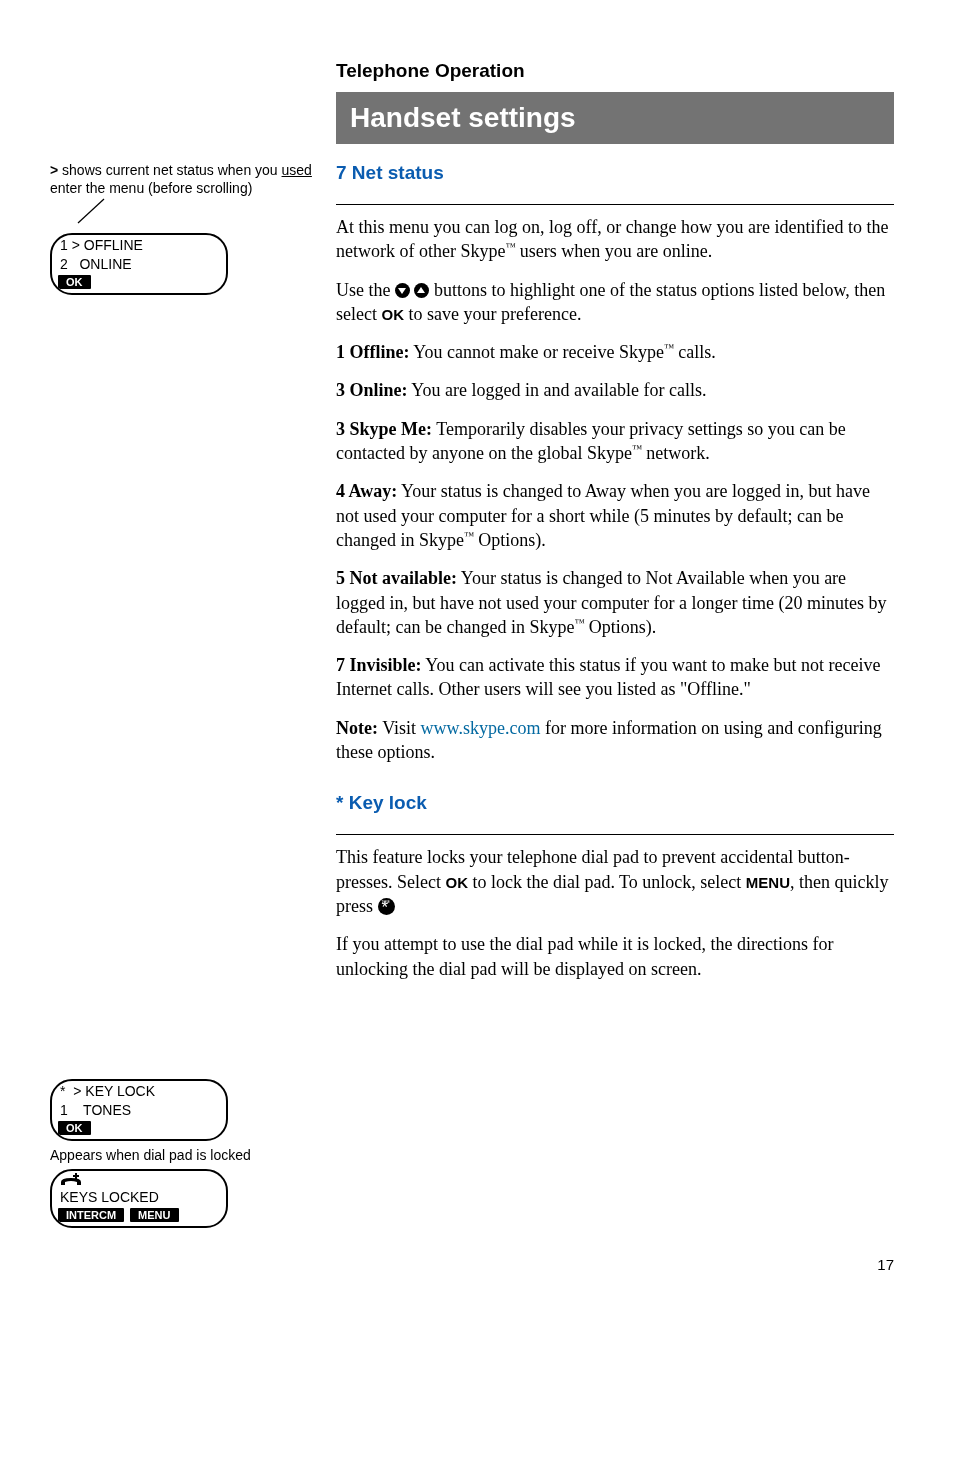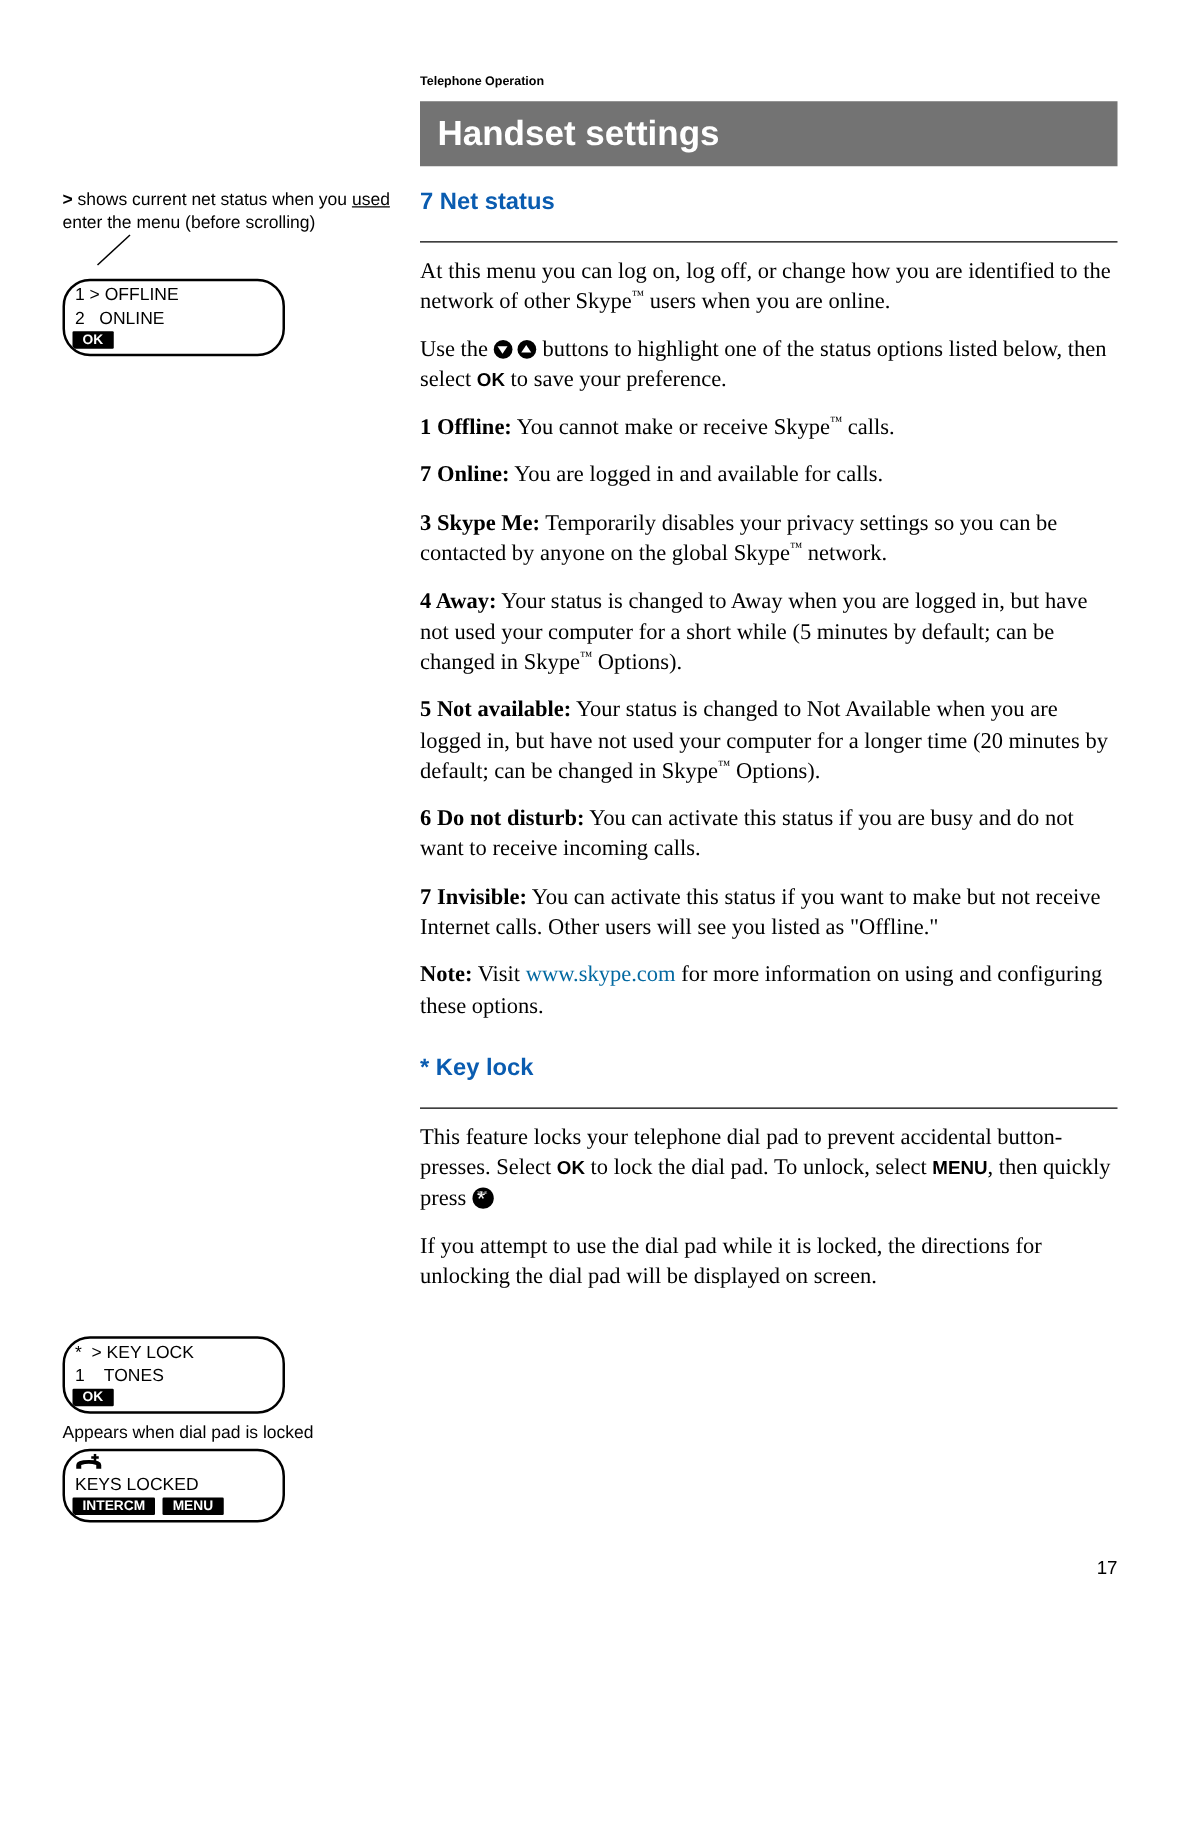--- a/index.html
+++ b/index.html
@@ -10,21 +10,21 @@
     font-family: Georgia, 'Times New Roman', serif;
     color: #000;
     position: relative;
   }
   .page {
     padding: 60px 60px 30px 50px;
   }
   .top-heading {
     font-family: Arial, Helvetica, sans-serif;
     font-weight: bold;
-    font-size: 10px;
+    font-size: 19px;
     margin-left: 286px;
     margin-bottom: 10px;
   }
   .banner {
     background: #737373;
     color: #fff;
     font-family: Arial, Helvetica, sans-serif;
     font-weight: bold;
     font-size: 28px;
     padding: 10px 14px;
@@ -230,38 +230,35 @@
         <span class="nav-icon down"></span>
         <span class="nav-icon up"></span>
         <span> buttons to highlight one of the status options listed below, then select </span><span class="sans-bold">OK</span><span> to save your preference.</span>
       </p>
 
       <p class="body-p">
         <span class="bold">1 Offline:</span><span> You cannot make or receive Skype</span><span class="tm">™</span><span> calls.</span>
       </p>
 
       <p class="body-p">
-        <span class="bold">7 Online:</span><span> You are logged in and available for calls.</span>
+        <span class="bold">3 Online:</span><span> You are logged in and available for calls.</span>
       </p>
 
       <p class="body-p">
         <span class="bold">3 Skype Me:</span><span> Temporarily disables your privacy settings so you can be contacted by anyone on the global Skype</span><span class="tm">™</span><span> network.</span>
       </p>
 
       <p class="body-p">
         <span class="bold">4 Away:</span><span> Your status is changed to Away when you are logged in, but have not used your computer for a short while (5 minutes by default; can be changed in Skype</span><span class="tm">™</span><span> Options).</span>
       </p>
 
       <p class="body-p">
         <span class="bold">5 Not available:</span><span> Your status is changed to Not Available when you are logged in, but have not used your computer for a longer time (20 minutes by default; can be changed in Skype</span><span class="tm">™</span><span> Options).</span>
       </p>
 
-      <p class="body-p">
-        <span class="bold">6 Do not disturb:</span><span> You can activate this status if you are busy and do not want to receive incoming calls.</span>
-      </p>
 
       <p class="body-p">
         <span class="bold">7 Invisible:</span><span> You can activate this status if you want to make but not receive Internet calls. Other users will see you listed as "Offline."</span>
       </p>
 
       <p class="body-p">
         <span class="bold">Note:</span><span> Visit </span><a class="link">www.skype.com</a><span> for more information on using and configuring these options.</span>
       </p>
 
       <div style="height:14px;"></div>

